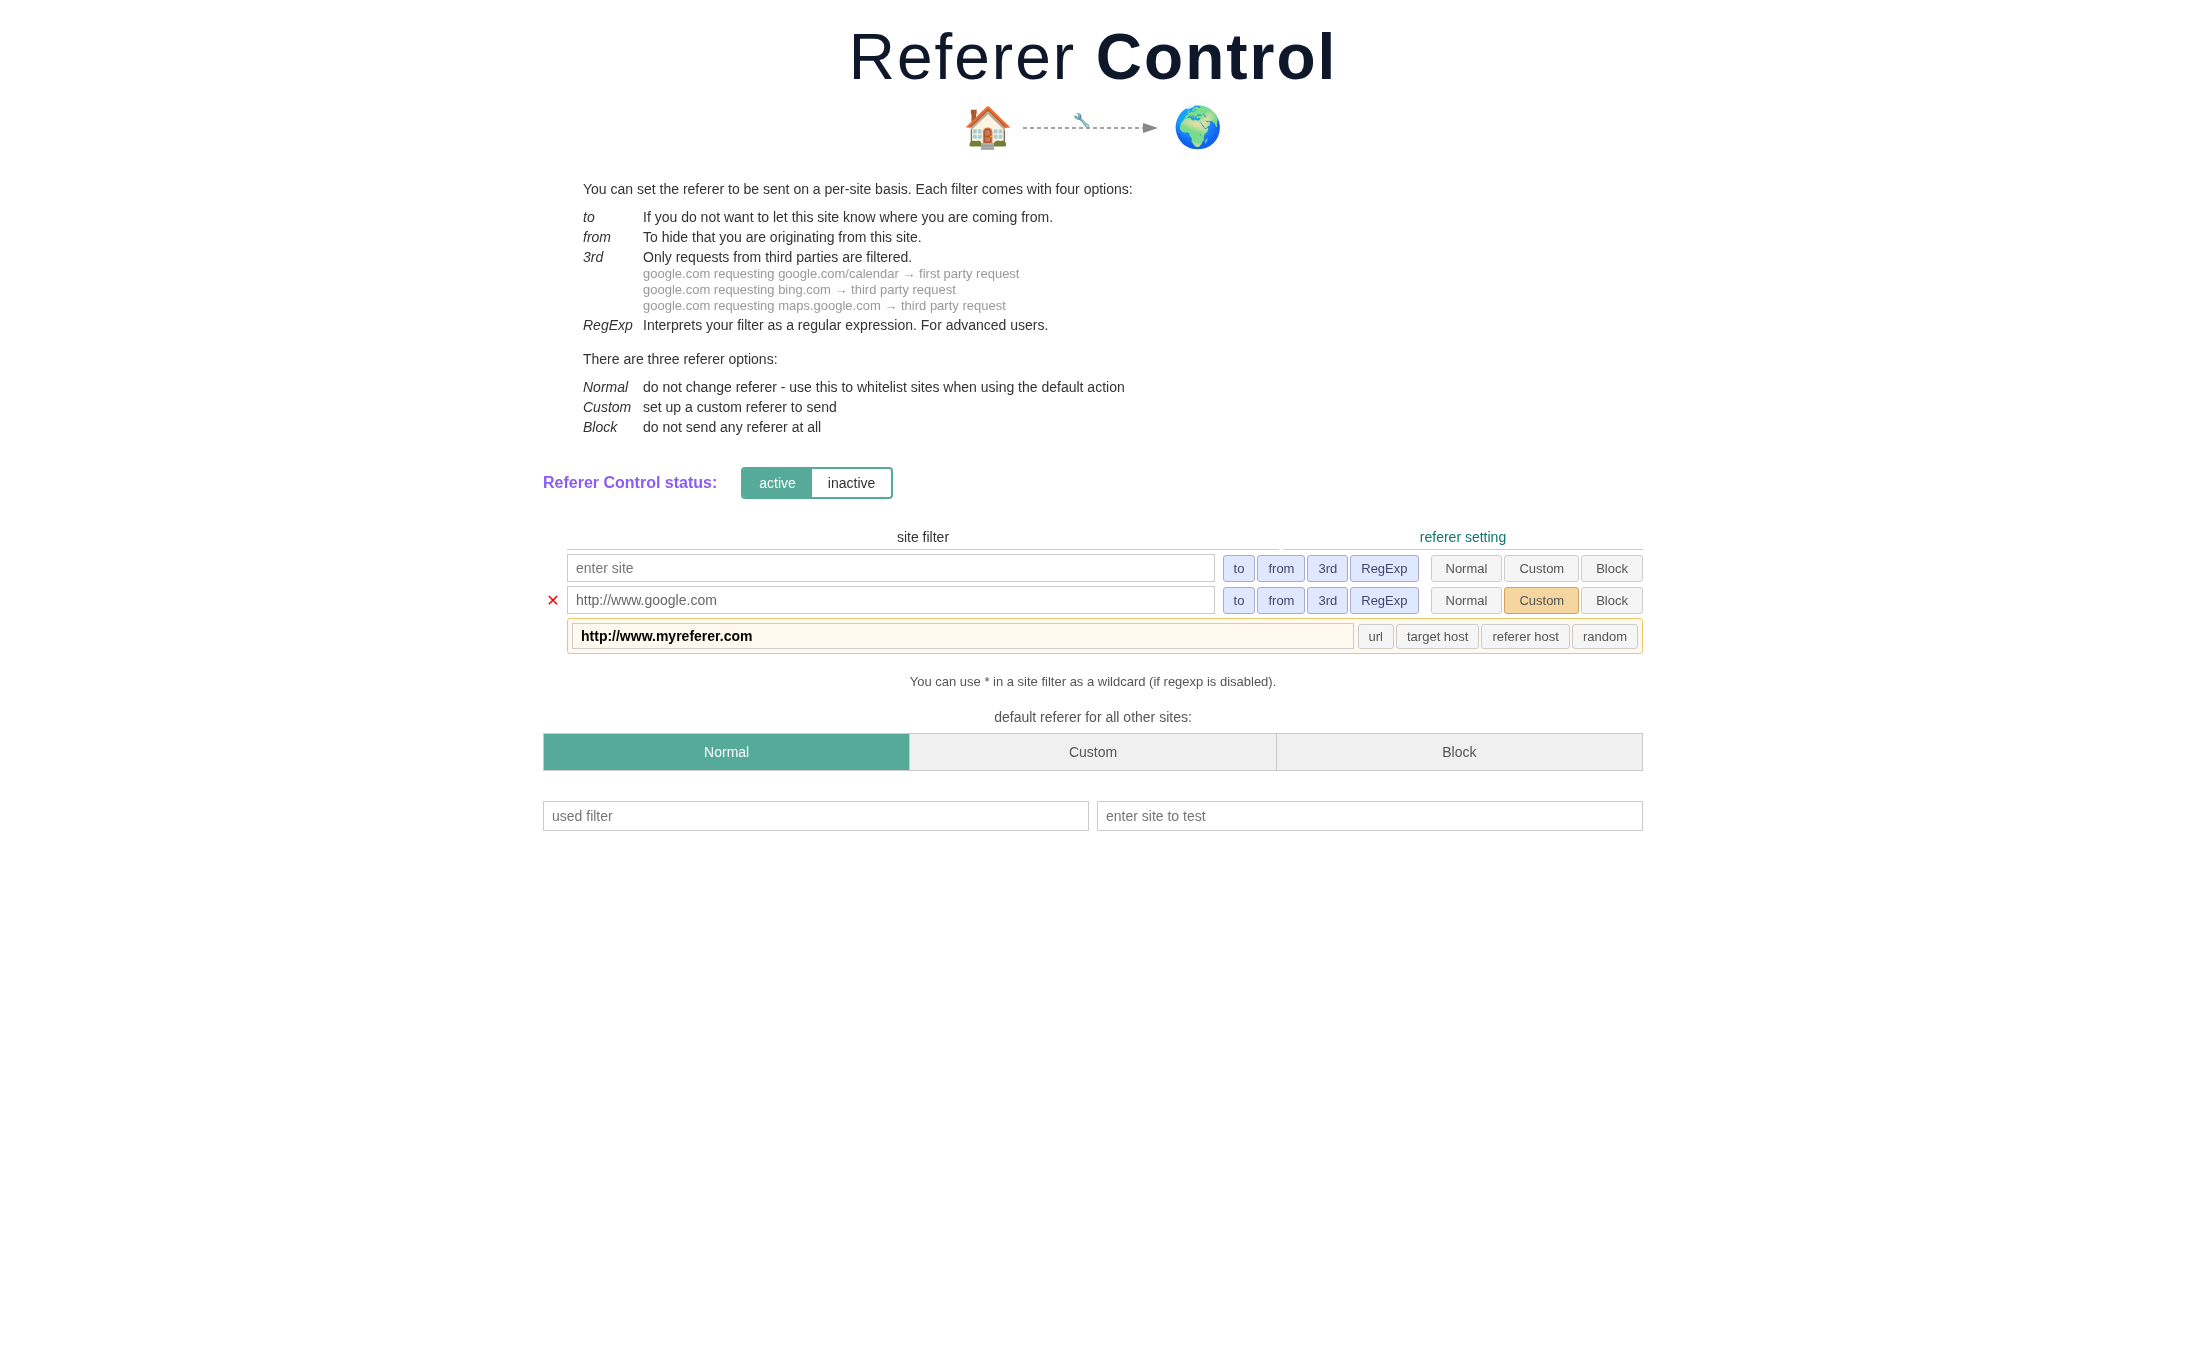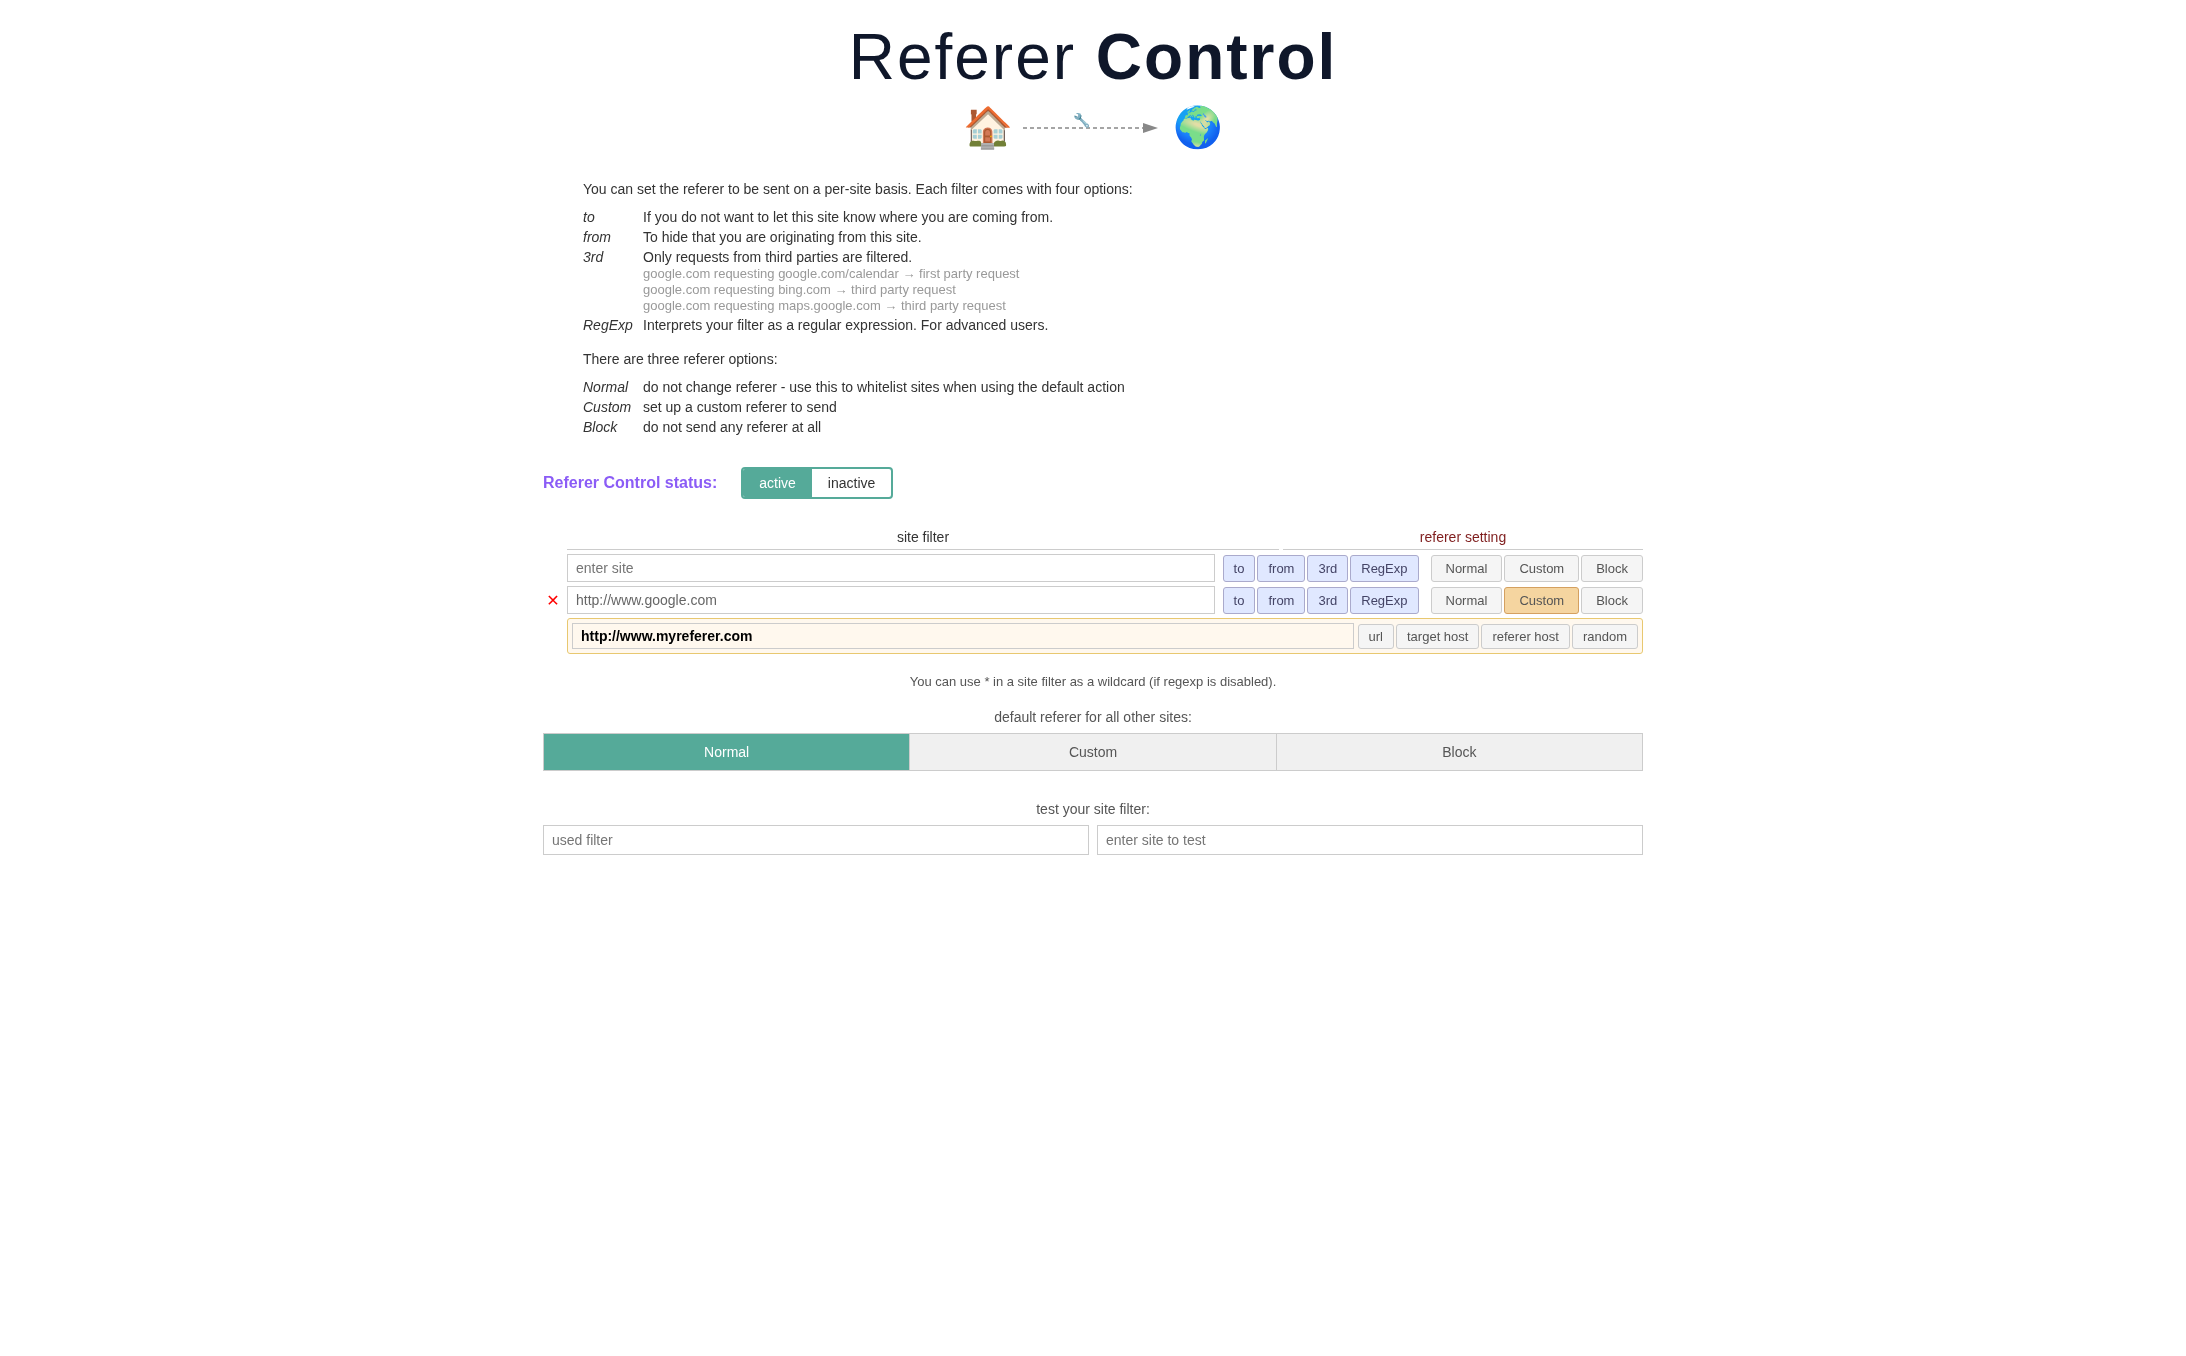--- a/index.html
+++ b/index.html
@@ -124,21 +124,21 @@
       text-align: center;
       font-size: 14px;
       color: #333;
       border-bottom: 1px solid #ccc;
       padding-bottom: 4px;
     }
     .referer-setting-header {
       width: 360px;
       text-align: center;
       font-size: 14px;
-      color: #7f1d1d;
+      color: #0f766e;
       border-bottom: 1px solid #ccc;
       padding-bottom: 4px;
     }
 
     .filter-row {
       display: flex;
       align-items: center;
       margin-bottom: 4px;
       gap: 4px;
     }
@@ -432,20 +432,19 @@
   <div class="default-section">
     <p class="default-label">default referer for all other sites:</p>
     <div class="default-btns">
       <button class="default-btn selected">Normal</button>
       <button class="default-btn">Custom</button>
       <button class="default-btn">Block</button>
     </div>
   </div>
 
   <div class="test-section">
-    <p class="test-label">test your site filter:</p>
     <div class="test-inputs">
       <input class="test-input" type="text" placeholder="used filter" style="">
       <input class="test-input" type="text" placeholder="enter site to test" style="">
     </div>
   </div>
 
 </div>
 
 </body></html>

